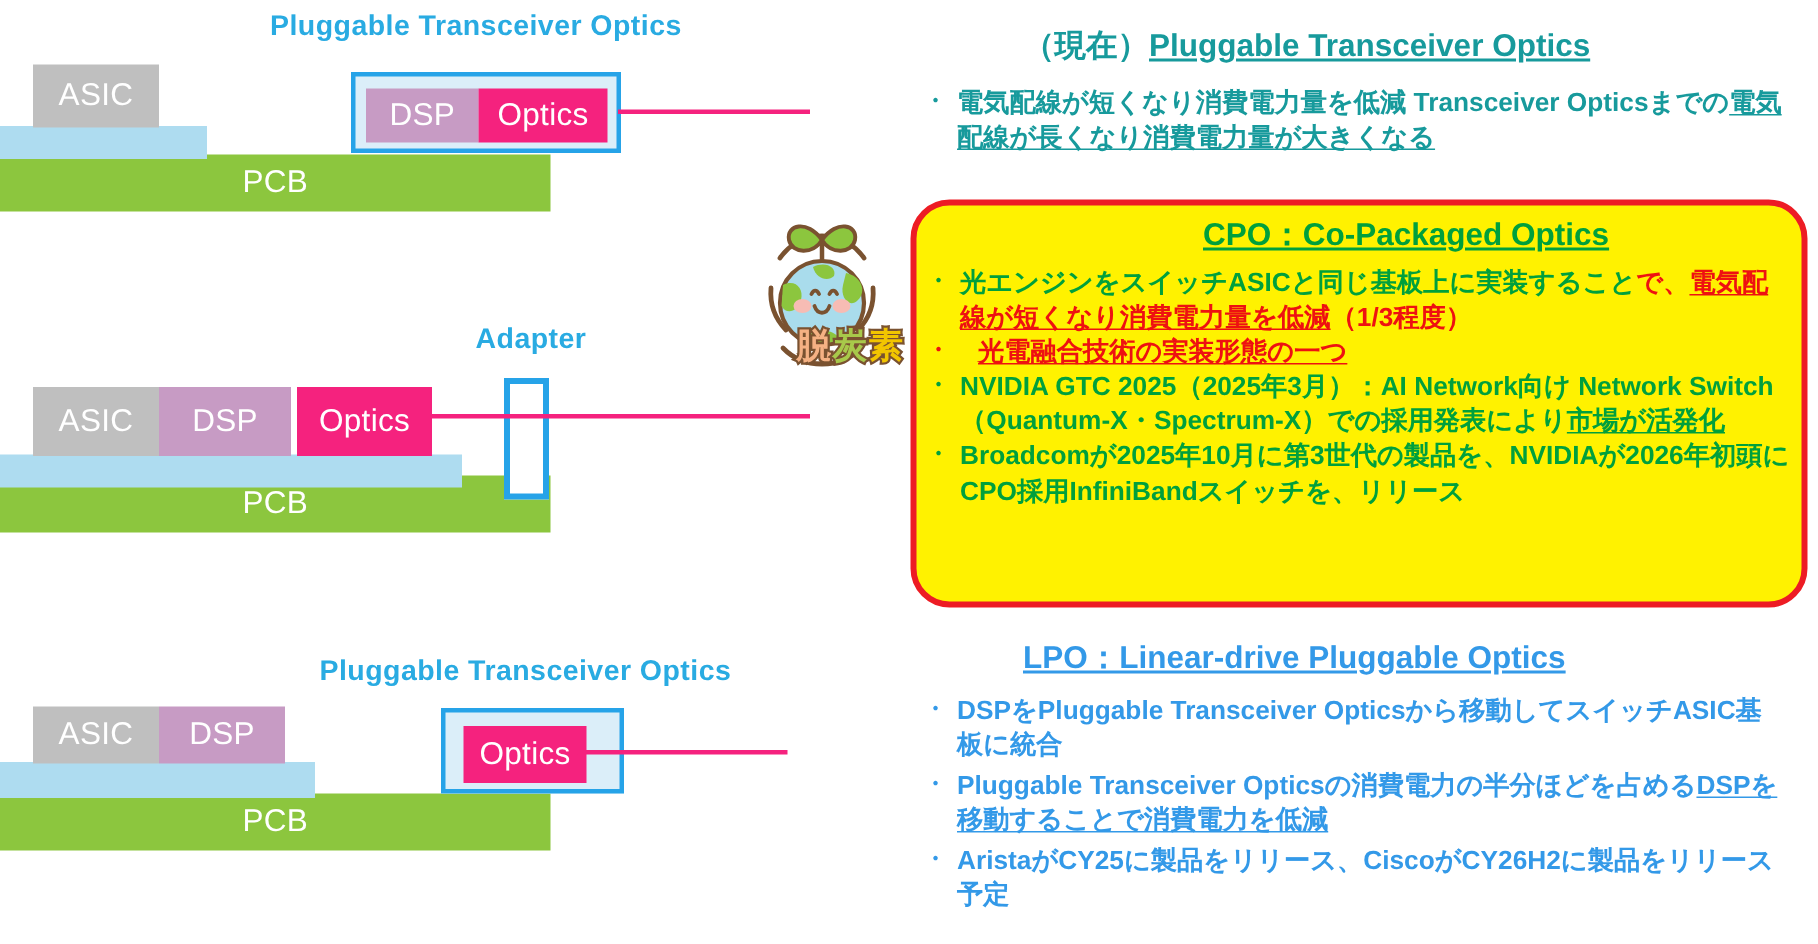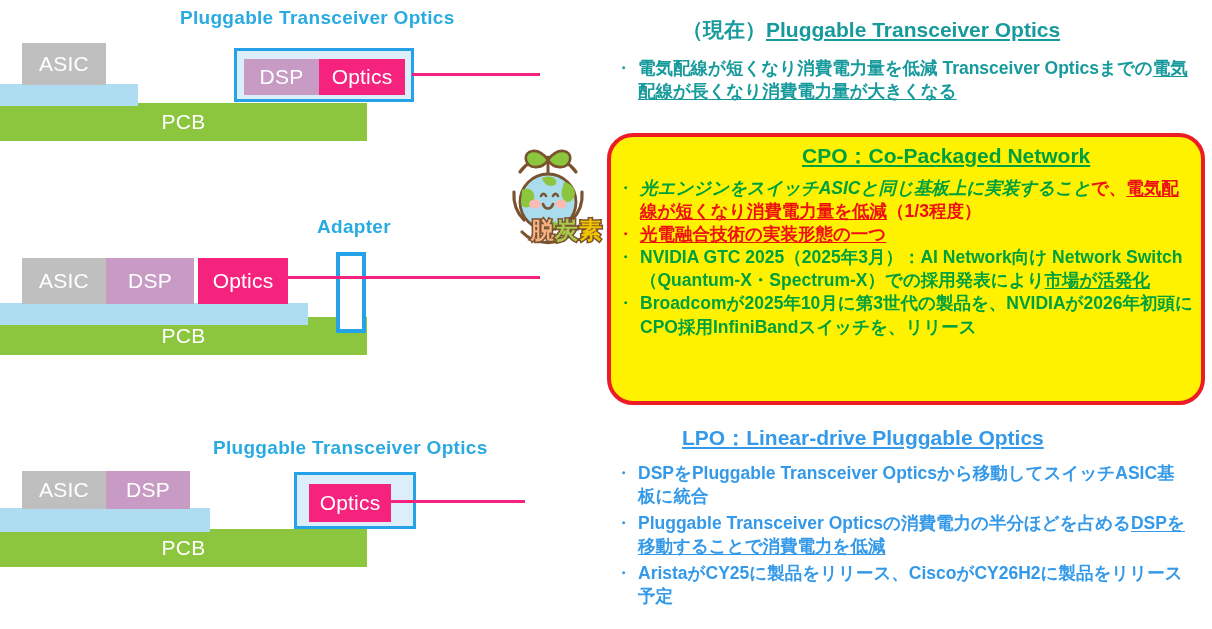--- a/index.html
+++ b/index.html
@@ -213,30 +213,30 @@
       <div class="bullet teal" style="font-size:17.5px;">
         <span class="dot">・</span>
         <span class="txt"><span>電気配線が短くなり消費電力量を低減 Transceiver Opticsまで</span><span>の</span><span class="u">電気配線が長くなり消費電力量が大きくなる</span></span>
       </div>
     </div>
   </div>
 
   <div class="callout" style="left:607px;top:133px;width:598px;height:272px;"></div>
 
   <div>
-    <div class="sec-title green u" style="left:802px;top:142px;font-size:21px;">CPO：Co-Packaged Network</div>
+    <div class="sec-title green u" style="left:802px;top:142px;font-size:21px;">CPO：Co-Packaged Optics</div>
 
     <div class="bullets" style="left:618px;top:177px;width:578px;">
       <div class="bullet" style="font-size:17.5px;">
         <span class="dot" style="color:#00A03C;">・</span>
-        <span class="txt"><span style="color:#00A03C;font-style:italic;">光エンジンをスイッチASICと同じ基板上に実装すること</span><span style="color:#EE1111;">で、</span><span class="u" style="color:#EE1111;">電気配線が短くなり消費電力量を低減</span><span style="color:#EE1111;">（1/3程度）</span></span>
+        <span class="txt"><span style="color:#00A03C;">光エンジンをスイッチASICと同じ基板上に実装すること</span><span style="color:#EE1111;">で、</span><span class="u" style="color:#EE1111;">電気配線が短くなり消費電力量を低減</span><span style="color:#EE1111;">（1/3程度）</span></span>
       </div>
       <div class="bullet" style="font-size:17.5px;">
         <span class="dot" style="color:#EE1111;">・</span>
-        <span class="txt"><span class="u" style="color:#EE1111;">光電融合技術の実装形態の一つ</span></span>
+        <span class="txt"><span class="u" style="color:#EE1111;margin-left:12px;">光電融合技術の実装形態の一つ</span></span>
       </div>
       <div class="bullet" style="font-size:17.5px;">
         <span class="dot" style="color:#00A03C;">・</span>
         <span class="txt"><span style="color:#00A03C;">NVIDIA GTC 2025（2025年3月）：AI Network向け Network Switch（Quantum-X・Spectrum-X）での採用発表により</span><span class="u" style="color:#00A03C;">市場が活発化</span></span>
       </div>
       <div class="bullet" style="font-size:17.5px;">
         <span class="dot" style="color:#00A03C;">・</span>
         <span class="txt"><span style="color:#00A03C;">Broadcomが2025年10月に第3世代の製品を、NVIDIAが2026年初頭にCPO採用InfiniBandスイッチを、リリース</span></span>
       </div>
     </div>

